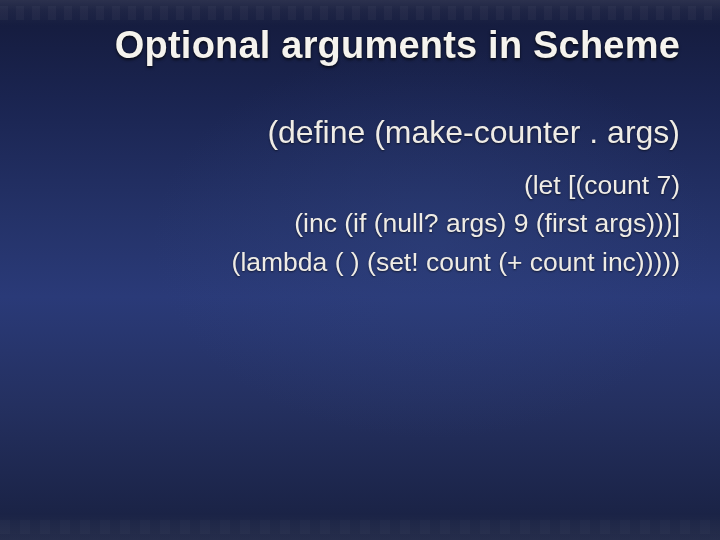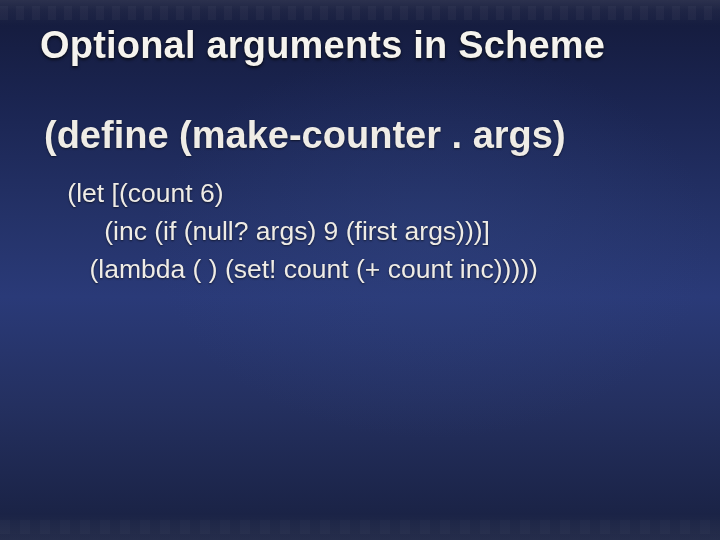--- a/index.html
+++ b/index.html
@@ -11,20 +11,21 @@
   }
   .slide {
     width: 720px;
     height: 540px;
     background:
       radial-gradient(ellipse 400px 280px at 60% 45%, rgba(50,70,130,0.35), transparent 70%),
       linear-gradient(180deg, #141a3a 0%, #1a2450 18%, #243268 40%, #2a3a78 55%, #243060 75%, #182040 100%);
     position: relative;
     box-sizing: border-box;
     font-family: Verdana, Geneva, sans-serif;
+    text-align: right;
   }
   .slide::before, .slide::after {
     content: "";
     position: absolute;
     left: 0; right: 0;
     pointer-events: none;
   }
   .slide::before {
     top: 0;
     height: 26px;
@@ -71,23 +72,22 @@
   }
   .body {
     position: absolute;
     top: 112px;
     left: 44px;
     right: 40px;
     color: #efece6;
     text-shadow: 0 1px 2px rgba(0,0,0,0.55);
   }
   .code1 {
-    font-size: 38px;
+    font-size: 32px;
     line-height: 1.25;
-    font-weight: bold;
   }
   .comment {
     margin-top: 8px;
     margin-left: 22px;
     font-size: 21px;
     line-height: 1.22;
     max-width: 600px;
   }
   .codeblock {
     margin-top: 14px;
@@ -98,20 +98,20 @@
   }
 </style>
 </head>
 <body>
 
 <div class="slide">
   <div class="title">Optional arguments in Scheme</div>
 
   <div class="body">
     <div class="code1">(define (make-counter . args)</div>
-    <div class="codeblock"><span> (let [(count 6)</span>
+    <div class="codeblock"><span> (let [(count 7)</span>
 <span>      (inc (if (null? args) 9 (first args)))]</span>
 <span>    (lambda ( ) (set! count (+ count inc)))))</span></div>
   </div>
 
   <div class="bottom-edge"></div>
   <div class="bottom-mosaic"></div>
 </div>
 
 </body></html>

